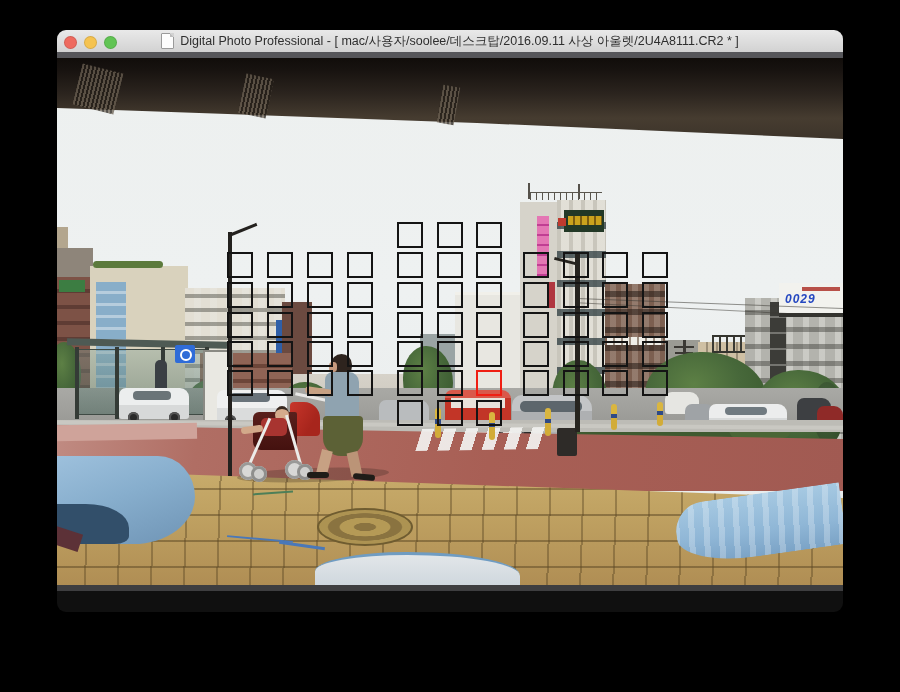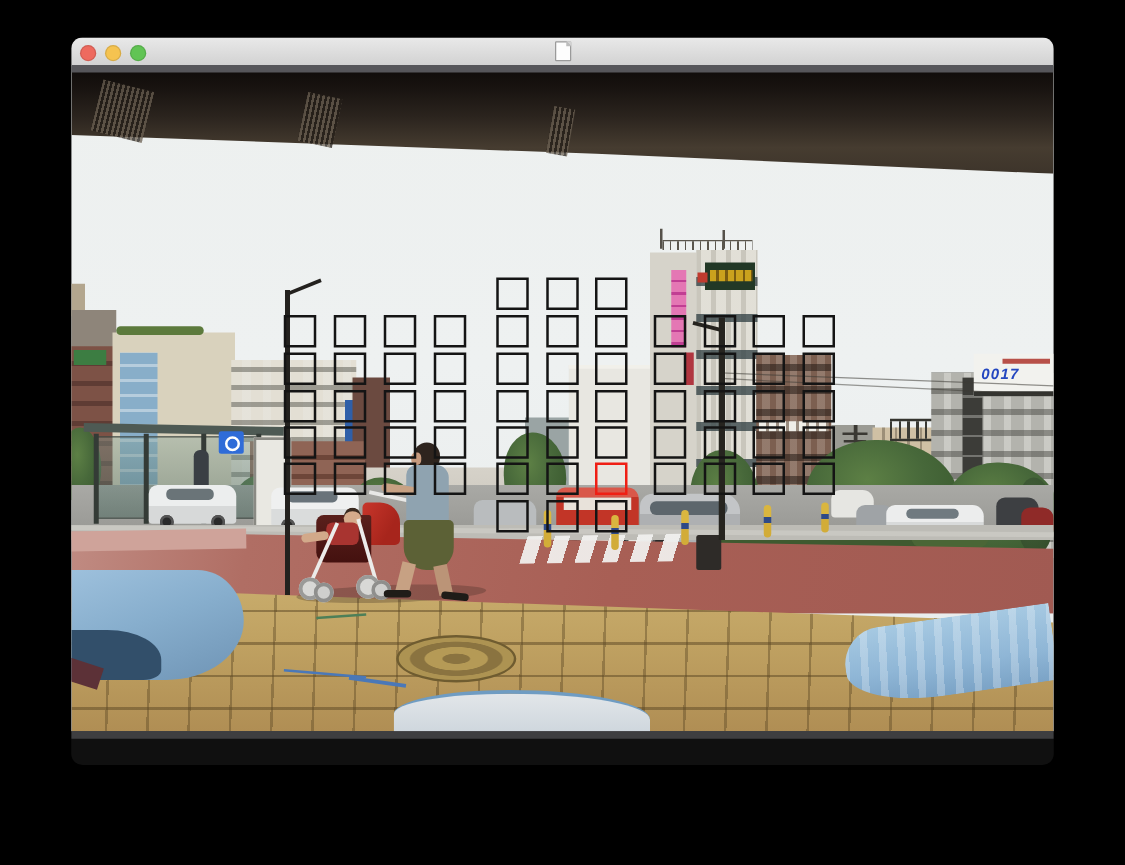--- a/index.html
+++ b/index.html
@@ -57,20 +57,21 @@
 <body>
 
 <div class="window">
 
   <div class="titlebar">
     <span class="tl red" style="background: rgb(238, 106, 95);"></span>
     <span class="tl yel" style="background: rgb(245, 195, 80);"></span>
     <span class="tl grn" style="background: rgb(97, 196, 84);"></span>
     <span class="title-wrap">
       <span class="doc-icon"></span>
+      <span class="title-text">Digital Photo Professional - [ mac/사용자/soolee/데스크탑/2016.09.11 사상 아울렛/2U4A8111.CR2 * ]</span>
     </span>
   </div>
 
   <div class="photo">
 
     <div class="abs" style="left:0;top:175px;width:11px;height:26px;background:#b3a68e;"></div>
     <div class="abs win-rows" style="left:0;top:196px;width:36px;height:112px;background:#8e857a;"></div>
     <div class="abs" style="left:0;top:225px;width:52px;height:115px;background:repeating-linear-gradient(180deg,#7d5246 0 12px,#5f3c34 12px 16px);"></div>
     <div class="abs" style="left:2px;top:228px;width:26px;height:12px;background:#3c7d42;"></div>
     <div class="abs" style="left:33px;top:214px;width:98px;height:128px;background:#d9d2bd;"></div>
@@ -106,21 +107,21 @@
     <div class="abs" style="left:548px;top:232px;width:60px;height:164px;background:#7c5f50;background-image:repeating-linear-gradient(180deg,transparent 0 7px,rgba(35,25,20,.55) 7px 13px,transparent 13px 18px),repeating-linear-gradient(90deg,transparent 0 5px,rgba(230,220,210,.22) 5px 11px);"></div>
     <div class="abs" style="left:550px;top:285px;width:56px;height:8px;background:repeating-linear-gradient(90deg,#efeee8 0 6px,#9a8d80 6px 8px);"></div>
     <div class="abs" style="left:608px;top:288px;width:35px;height:108px;background:#9b9b94;"></div>
 
     <div class="abs" style="left:641px;top:290px;width:68px;height:38px;background:#cfc0a4;background-image:repeating-linear-gradient(90deg,transparent 0 8px,rgba(80,70,55,.4) 8px 10px);"></div>
     <div class="abs" style="left:655px;top:283px;width:50px;height:14px;border-top:2px solid #34342e;border-bottom:2px solid #34342e;background:repeating-linear-gradient(90deg,#3a3a34 0 2px,transparent 2px 7px);"></div>
     <div class="abs" style="left:688px;top:246px;width:98px;height:152px;background:#b3b3ad;background-image:repeating-linear-gradient(180deg,transparent 0 12px,rgba(60,60,55,.45) 12px 17px),repeating-linear-gradient(90deg,transparent 0 10px,rgba(225,225,220,.5) 10px 16px);"></div>
     <div class="abs" style="left:713px;top:250px;width:16px;height:145px;background:#3c3c38;background-image:repeating-linear-gradient(180deg,transparent 0 14px,rgba(200,200,195,.4) 14px 16px);"></div>
     <div class="abs" style="left:722px;top:231px;width:64px;height:30px;background:#f2f2ee;border-bottom:4px solid #33332f;">
       <div class="abs" style="right:3px;top:4px;width:38px;height:4px;background:#b85048;"></div>
-      <div class="abs" style="left:6px;top:9px;font-size:12px;font-weight:bold;font-style:italic;color:#2447c0;letter-spacing:1px;">0017</div>
+      <div class="abs" style="left:6px;top:9px;font-size:12px;font-weight:bold;font-style:italic;color:#2447c0;letter-spacing:1px;">0029</div>
     </div>
     <div class="abs" style="left:653px;top:343px;width:42px;height:7px;background:#e8c818;"></div>
 
     <div class="abs" style="left:520px;top:251px;width:266px;height:1px;background:rgba(60,58,52,.55);transform:rotate(2.2deg);"></div>
     <div class="abs" style="left:520px;top:257px;width:266px;height:1px;background:rgba(60,58,52,.5);transform:rotate(2.9deg);"></div>
     <div class="abs" style="left:626px;top:288px;width:3px;height:100px;background:#3a3833;"></div>
     <div class="abs" style="left:617px;top:294px;width:20px;height:2px;background:#3a3833;"></div>
     <div class="abs" style="left:618px;top:300px;width:18px;height:2px;background:#3a3833;"></div>
 
     <div class="tree abs" style="left:-8px;top:290px;width:32px;height:62px;"></div>

